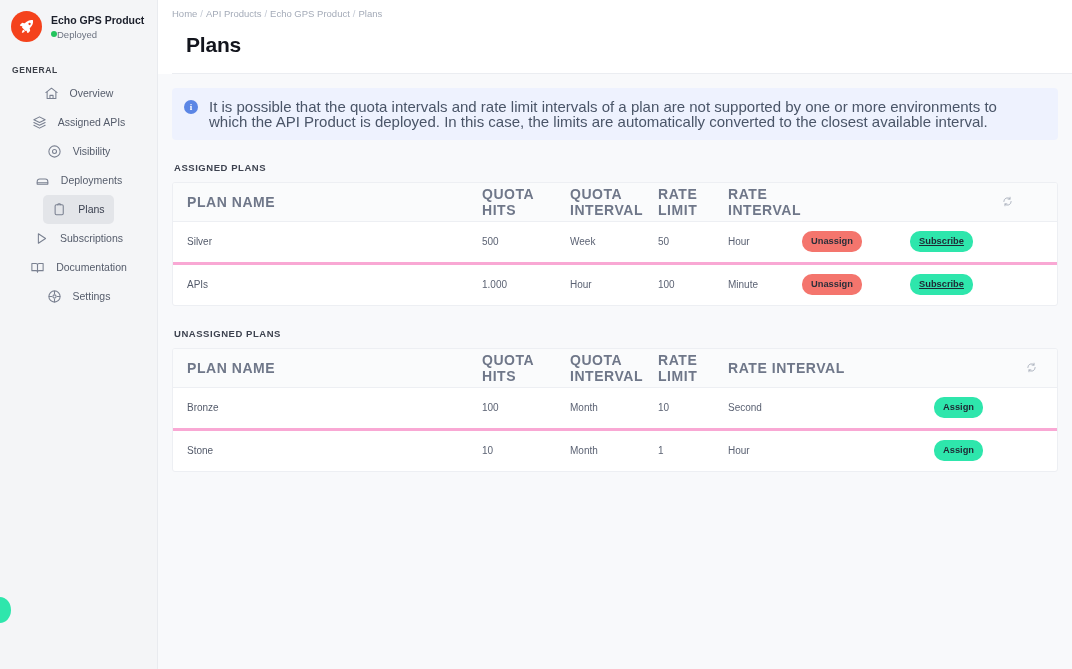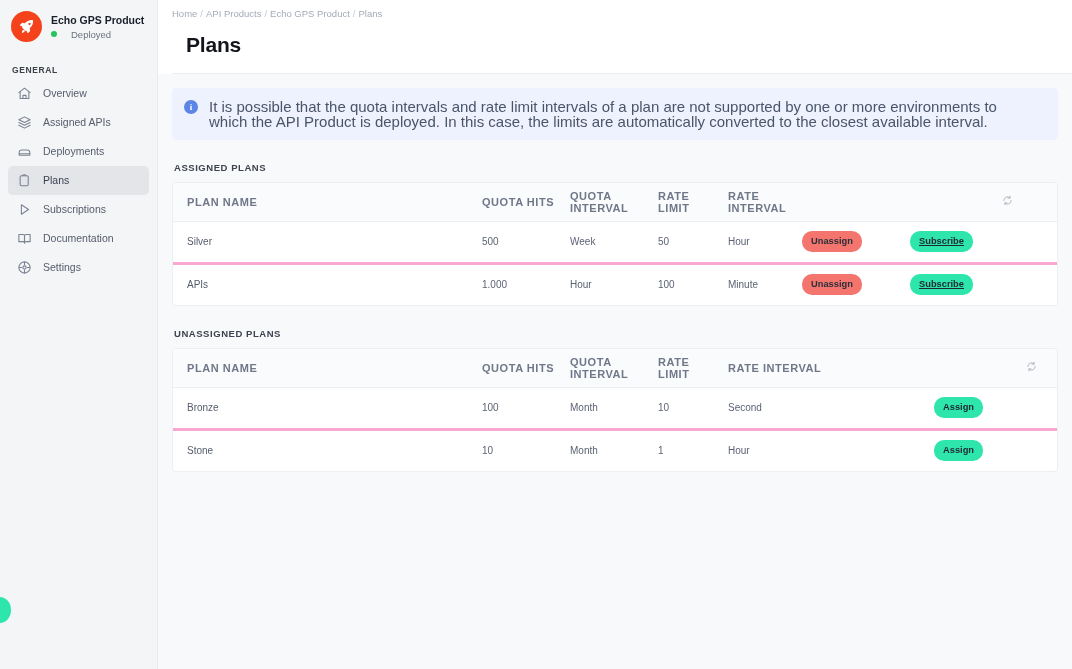--- a/index.html
+++ b/index.html
@@ -29,29 +29,29 @@
     background: #f4421c;
     display: flex; align-items: center; justify-content: center;
     flex: 0 0 31px;
   }
   .logo svg { width: 17px; height: 17px; display:block; }
   .product-meta { display: flex; flex-direction: column; gap: 3px; min-width: 0; }
   .product-name {
     font-size: 10.5px; font-weight: bold; color: #1b1f2b;
     line-height: 12px; white-space: nowrap;
   }
-  .product-status { display: flex; align-items: center; gap: 14px; }
+  .product-status { display: flex; align-items: center; gap: 0; }
   .status-dot { width: 6px; height: 6px; border-radius: 50%; background: #23c45e; flex:0 0 6px; }
   .status-text { font-size: 9.5px; color: #6b7280; line-height: 11px; }
 
   .nav-section-label {
     font-size: 8.5px; font-weight: bold; letter-spacing: 0.6px;
     color: #3c4049; padding: 12px 0 4px 12px; text-transform: uppercase;
   }
-  .nav-list { padding: 0 8px; display: flex; flex-direction: column; }
+  .nav-list { padding: 0 8px; display: flex; flex-direction: column; align-items: center; }
   .nav-item {
     display: flex; align-items: center; gap: 11px;
     height: 29px; padding: 0 9px; border-radius: 5px;
     cursor: pointer; color: #646b7a;
   }
   .nav-item.active { background: #e3e5e9; }
   .nav-item .nav-ico { width: 15px; height: 15px; flex: 0 0 15px; display:block; color:#7a8191; }
   .nav-item .nav-ico svg { width: 15px; height: 15px; display: block; }
   .nav-label { font-size: 10.5px; color: #555c6b; line-height: 13px; white-space: nowrap; }
   .nav-item.active .nav-label { color: #3b4150; }
@@ -90,21 +90,21 @@
     font-size: 9.5px; font-weight: bold; letter-spacing: 0.55px;
     color: #3d424f; text-transform: uppercase;
     padding: 22px 0 9px 2px;
   }
 
   .card { background: #fff; border: 1px solid #edeff3; border-radius: 3px; overflow: hidden; }
 
   table.plans { width: 100%; border-collapse: collapse; table-layout: fixed; }
   table.plans thead th {
     background: #fafbfc; border-bottom: 1px solid #edeff3;
-    font-size: 11px; font-weight: bold; letter-spacing: 0.55px; text-transform: uppercase;
+    font-size: 14px; font-weight: bold; letter-spacing: 0.55px; text-transform: uppercase;
     color: #6f7789; text-align: left; vertical-align: middle;
     height: 38px; padding: 0 4px;
   }
   table.plans thead th:first-child { padding-left: 14px; }
   table.plans tbody td {
     border-bottom: 3px solid #f9a8d4; height: 42px;
     font-size: 10px; color: #5c6374; padding: 0 4px; vertical-align: middle;
   }
   table.plans tbody tr:last-child td { border-bottom: none; }
   table.plans tbody td:first-child { padding-left: 14px; color: #545b6b; }
@@ -183,20 +183,29 @@
         <span class="nav-ico">
           <svg viewBox="0 0 24 24" fill="none" stroke="currentColor" stroke-width="1.7" stroke-linecap="round" stroke-linejoin="round">
               <path d="M12 3 3 7.5 12 12l9-4.5L12 3z"></path>
               <path d="M3 12l9 4.5L21 12"></path>
               <path d="M3 16.5 12 21l9-4.5"></path>
             </svg>
         </span>
         <span class="nav-label">Assigned APIs</span>
       </div>
 
+      <div class="nav-item">
+        <span class="nav-ico">
+          <svg viewBox="0 0 24 24" fill="none" stroke="currentColor" stroke-width="1.7" stroke-linecap="round" stroke-linejoin="round">
+              <circle cx="12" cy="12" r="9"></circle>
+              <circle cx="12" cy="12" r="3.2"></circle>
+            </svg>
+        </span>
+        <span class="nav-label">Visibility</span>
+      </div>
 
       <div class="nav-item">
         <span class="nav-ico">
           <svg viewBox="0 0 24 24" fill="none" stroke="currentColor" stroke-width="1.7" stroke-linecap="round" stroke-linejoin="round">
               <path d="M3.5 13.5a4 4 0 0 1 4-4h9a4 4 0 0 1 4 4v4a.5.5 0 0 1-.5.5h-16a.5.5 0 0 1-.5-.5z"></path>
               <path d="M3.5 15.5h17"></path>
             </svg>
         </span>
         <span class="nav-label">Deployments</span>
       </div>

